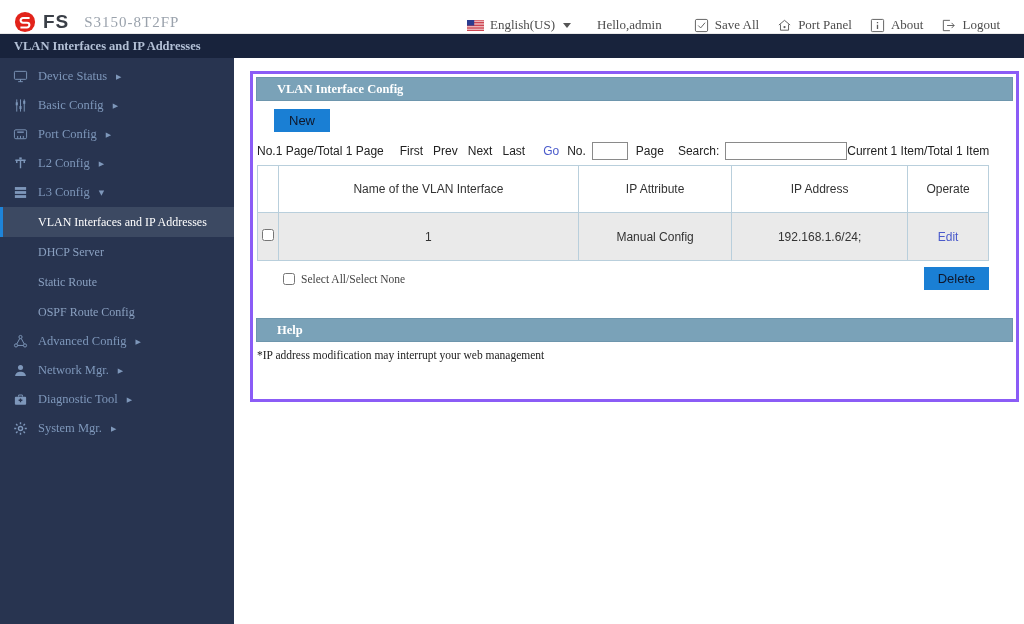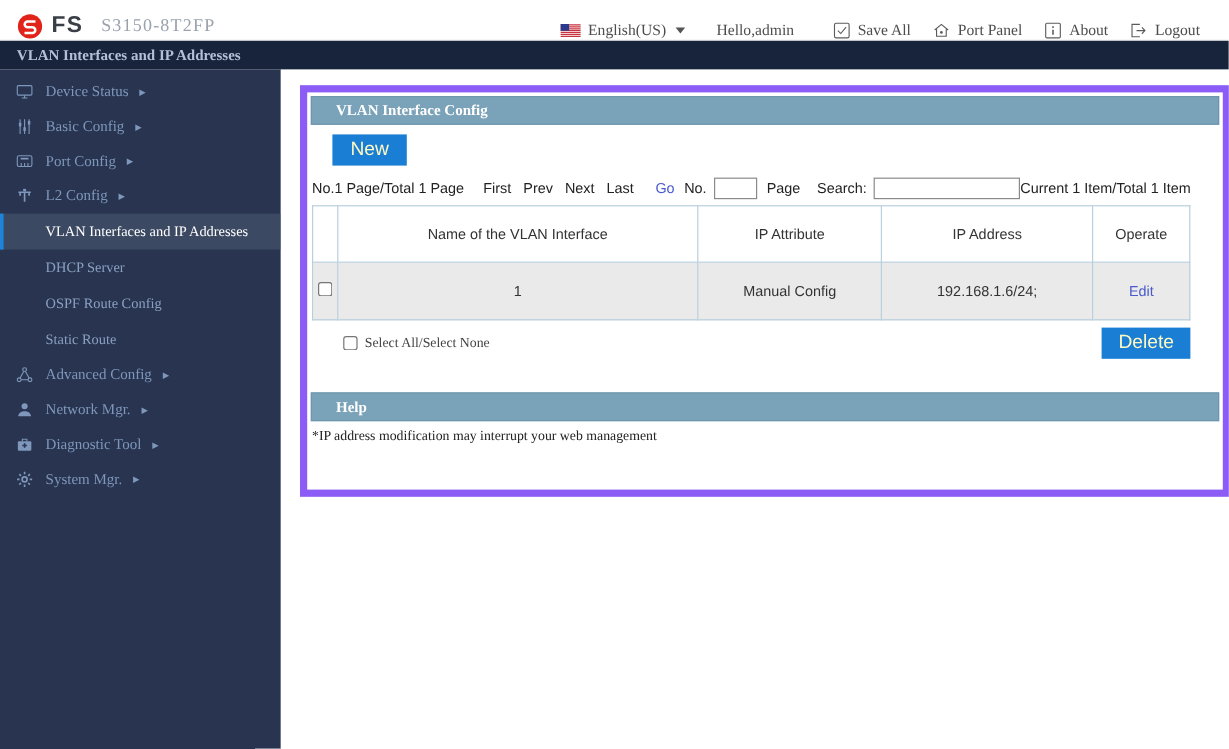--- a/index.html
+++ b/index.html
@@ -44,28 +44,28 @@
   .side-item .ic { width:15px; height:15px; margin-right:10px; flex:none; color:#7e97ba; }
   .side-item .ic svg { display:block; }
   .arrow { font-family:"DejaVu Sans", sans-serif; font-size:7px; margin-left:9px; color:#7e97ba; }
   .submenu-item { height:30px; display:flex; align-items:center; padding-left:38px;
                   color:#8aa0c0; font-family:"Liberation Serif", serif; font-size:12px;
                   cursor:pointer; }
   .submenu-item.selected { background:#3c4962; color:#ffffff;
                            border-left:3px solid #1e84d9; padding-left:35px; }
 
   
-  .card { border:6px solid #8b5cf6; background:#fff; padding:3px 3px 0 3px; }
+  .card { border:3px solid #8b5cf6; background:#fff; padding:3px 3px 0 3px; }
   .panel-header { background:#7aa2b8; border:1px solid #6e96ad; height:24px;
                   display:flex; align-items:center; padding-left:20px;
                   color:#ffffff; font-family:"Liberation Serif", serif;
                   font-weight:bold; font-size:12.5px; }
   .card-body { padding:0 24px 0 1px; }
-  .btn-blue { background:#1a7fd4; color:#fef9c3; border:none; cursor:pointer;
-              font-family:"Liberation Sans", sans-serif; font-size:16px; }
+  .btn-blue { background:#1a7fd4; color:#0f172a; border:none; cursor:pointer;
+              font-family:"Liberation Sans", sans-serif; font-size:13px; }
   .btn-new { margin:8px 0 6px 17px; padding:4px 15px; }
   .btn-delete { margin-left:auto; padding:4px 14px; }
 
   .pager { display:flex; align-items:center; font-size:12px; color:#222;
            margin:4px 0 5px 0; white-space:nowrap; }
   .pager .info { margin-right:16px; }
   .pager .nav-link { margin-right:10px; cursor:pointer; }
   .pager .go-link { color:#4a5acb; cursor:pointer; margin:0 8px 0 8px; }
   .pager .lbl { margin-right:6px; }
   .pager input { border:1px solid #8a8a8a; height:18px; font-size:12px; padding:0 3px; }
@@ -208,32 +208,43 @@
       <span class="ic">
         <svg viewBox="0 0 16 16" width="15" height="15" stroke="currentColor" fill="currentColor">
           <path d="M2.5 4.5h11M8 4.5V13M4 4.5v3M12 4.5v3" fill="none" stroke-width="1.5"></path>
           <rect x="6.7" y="1.5" width="2.6" height="2.2" stroke="none"></rect>
         </svg>
       </span>
       <span>L2 Config</span>
       <span class="arrow">▶</span>
     </div>
 
+    <div class="side-item">
+      <span class="ic">
+        <svg viewBox="0 0 16 16" width="15" height="15" fill="currentColor">
+          <rect x="2" y="2.2" width="12" height="3"></rect>
+          <rect x="2" y="6.5" width="12" height="3"></rect>
+          <rect x="2" y="10.8" width="12" height="3"></rect>
+        </svg>
+      </span>
+      <span>L3 Config</span>
+      <span class="arrow">▼</span>
+    </div>
 
     <div class="submenu-item selected">
       <span>VLAN Interfaces and IP Addresses</span>
     </div>
     <div class="submenu-item">
       <span>DHCP Server</span>
     </div>
     <div class="submenu-item">
+      <span>Static Route</span>
+    </div>
+    <div class="submenu-item">
       <span>OSPF Route Config</span>
-    </div>
-    <div class="submenu-item">
-      <span>Static Route</span>
     </div>
 
     <div class="side-item">
       <span class="ic">
         <svg viewBox="0 0 16 16" width="15" height="15" stroke="currentColor" fill="none">
           <circle cx="8" cy="3.2" r="1.7"></circle>
           <circle cx="3.2" cy="12.2" r="1.7"></circle>
           <circle cx="12.8" cy="12.2" r="1.7"></circle>
           <path d="M7.2 4.8L4 10.7M8.8 4.8l3.2 5.9M4.9 12.2h6.2"></path>
         </svg>

